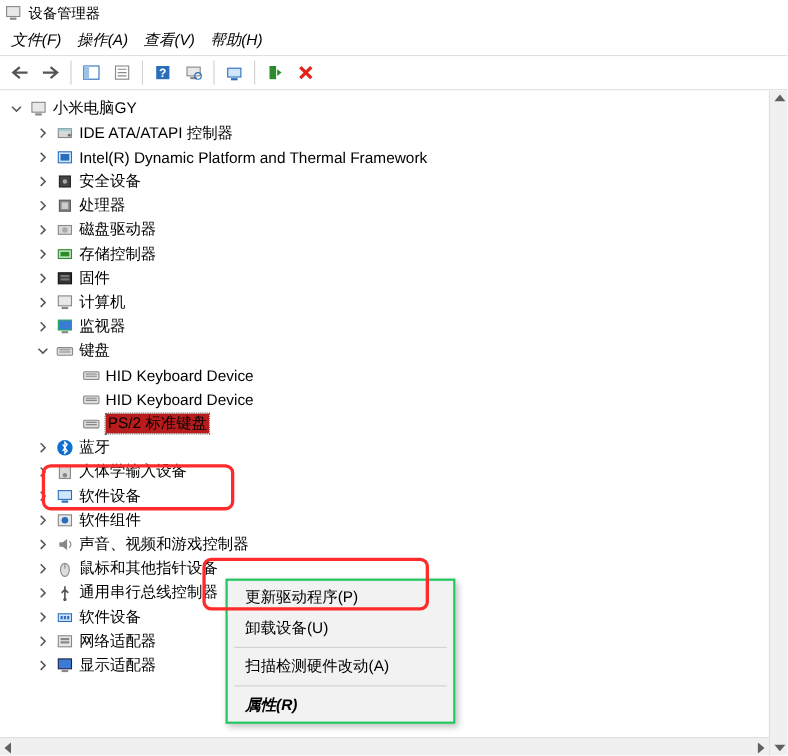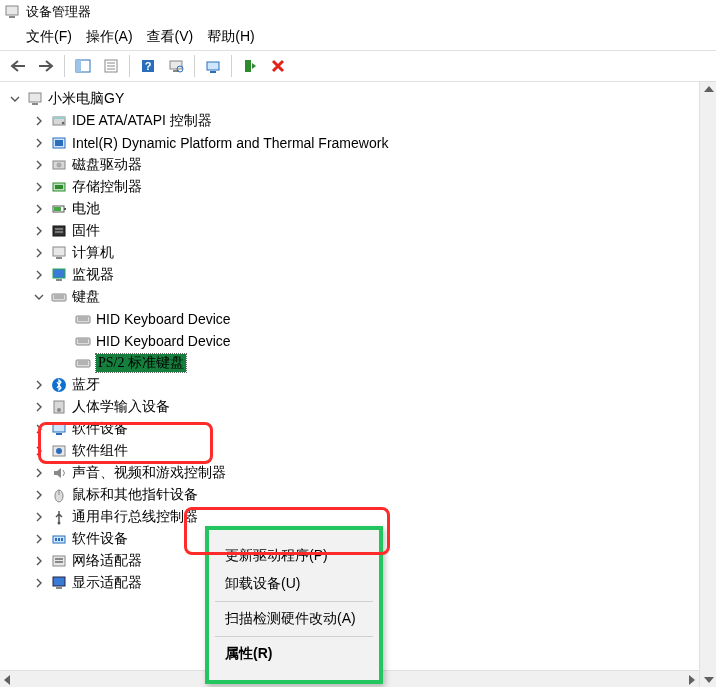--- a/index.html
+++ b/index.html
@@ -22,22 +22,23 @@
   }
   .app-icon {
     width: 16px; height: 16px;
     display: inline-flex; align-items: center; justify-content: center;
   }
   .titlebar-text { font-size: 13px; }
   
   .menubar {
     display: flex;
     gap: 14px;
-    padding: 4px 26px;
+    padding: 4px 10px;
     font-size: 14px;
+    font-style: italic;
   }
   .menubar span { cursor: default; }
   
   .toolbar {
     display: flex;
     align-items: center;
     gap: 4px;
     padding: 2px 6px;
     border-top: 1px solid #e0e0e0;
     border-bottom: 1px solid #e0e0e0;
@@ -78,35 +79,34 @@
     cursor: default;
   }
   .node-icon {
     width: 18px; height: 18px;
     display: inline-flex; align-items: center; justify-content: center;
     flex: 0 0 18px;
   }
   .node-label { font-size: 14px; }
   .children { padding-left: 24px; text-align: center; }
   .sel {
-    background: #15803d;
+    background: #b91c1c;
     outline: 1px dotted #666;
     padding: 0 2px;
-    font-family: Liberation Serif, serif;
   }
   
   .context-menu {
     position: absolute;
     left: 205px;
     top: 444px;
-    width: 178px;
+    width: 209px;
     background: #f2f2f2;
-    border: 4px solid #22c55e;
+    border: 2px solid #22c55e;
     box-shadow: 2px 3px 6px rgba(0,0,0,0.25);
-    padding: 12px 2px;
+    padding: 1px 2px;
     font-size: 14px;
     z-index: 5;
   }
   .cm-item {
     padding: 5px 14px;
     cursor: default;
   }
   .cm-sep {
     height: 1px;
     background: #d0d0d0;
@@ -292,20 +292,52 @@
             </li>
             <li>
               <div class="row">
                 <span class="expander">
                   <svg width="10" height="10" viewBox="0 0 10 10">
                     <path d="M3 1 L7 5 L3 9" fill="none" stroke="#555" stroke-width="1.4"></path>
                   </svg>
                 </span>
                 <span class="node-icon">
                   <svg width="16" height="16" viewBox="0 0 16 16">
+                    <rect x="3" y="3" width="10" height="10" fill="#444" stroke="#222"></rect>
+                    <circle cx="8" cy="8" r="2" fill="#aaa"></circle>
+                  </svg>
+                </span>
+                <span class="node-label">安全设备</span>
+              </div>
+            </li>
+            <li>
+              <div class="row">
+                <span class="expander">
+                  <svg width="10" height="10" viewBox="0 0 10 10">
+                    <path d="M3 1 L7 5 L3 9" fill="none" stroke="#555" stroke-width="1.4"></path>
+                  </svg>
+                </span>
+                <span class="node-icon">
+                  <svg width="16" height="16" viewBox="0 0 16 16">
+                    <rect x="3" y="3" width="10" height="10" fill="#888" stroke="#555"></rect>
+                    <rect x="5" y="5" width="6" height="6" fill="#ccc"></rect>
+                  </svg>
+                </span>
+                <span class="node-label">处理器</span>
+              </div>
+            </li>
+            <li>
+              <div class="row">
+                <span class="expander">
+                  <svg width="10" height="10" viewBox="0 0 10 10">
+                    <path d="M3 1 L7 5 L3 9" fill="none" stroke="#555" stroke-width="1.4"></path>
+                  </svg>
+                </span>
+                <span class="node-icon">
+                  <svg width="16" height="16" viewBox="0 0 16 16">
                     <rect x="2" y="4" width="12" height="8" fill="#d8d8d8" stroke="#888"></rect>
                     <circle cx="8" cy="8" r="2.5" fill="#aaa"></circle>
                   </svg>
                 </span>
                 <span class="node-label">磁盘驱动器</span>
               </div>
             </li>
             <li>
               <div class="row">
                 <span class="expander">
@@ -313,37 +345,20 @@
                     <path d="M3 1 L7 5 L3 9" fill="none" stroke="#555" stroke-width="1.4"></path>
                   </svg>
                 </span>
                 <span class="node-icon">
                   <svg width="16" height="16" viewBox="0 0 16 16">
                     <rect x="2" y="4" width="12" height="8" fill="#bce0bc" stroke="#2d8a2d"></rect>
                     <rect x="4" y="6" width="8" height="4" fill="#2d8a2d"></rect>
                   </svg>
                 </span>
                 <span class="node-label">存储控制器</span>
-              </div>
-            </li>
-            <li>
-              <div class="row">
-                <span class="expander">
-                  <svg width="10" height="10" viewBox="0 0 10 10">
-                    <path d="M3 1 L7 5 L3 9" fill="none" stroke="#555" stroke-width="1.4"></path>
-                  </svg>
-                </span>
-                <span class="node-icon">
-                  <svg width="16" height="16" viewBox="0 0 16 16">
-                    <rect x="2" y="5" width="11" height="6" fill="#fff" stroke="#555"></rect>
-                    <rect x="13" y="7" width="2" height="2" fill="#555"></rect>
-                    <rect x="3" y="6" width="7" height="4" fill="#4a4"></rect>
-                  </svg>
-                </span>
-                <span class="node-label">电池</span>
               </div>
             </li>
             <li>
               <div class="row">
                 <span class="expander">
                   <svg width="10" height="10" viewBox="0 0 10 10">
                     <path d="M3 1 L7 5 L3 9" fill="none" stroke="#555" stroke-width="1.4"></path>
                   </svg>
                 </span>
                 <span class="node-icon">
@@ -616,18 +631,18 @@
 
   <div class="hbox" style="left:38px; top:340px; width:175px; height:42px;"></div>
   <div class="hbox" style="left:184px; top:425px; width:206px; height:48px;"></div>
 
   <div class="context-menu">
     <div class="cm-item">更新驱动程序(P)</div>
     <div class="cm-item">卸载设备(U)</div>
     <div class="cm-sep"></div>
     <div class="cm-item">扫描检测硬件改动(A)</div>
     <div class="cm-sep"></div>
-    <div class="cm-item" style="font-weight:600;">属性(R)</div>
+    <div class="cm-item" style="font-weight:600;font-style:italic;">属性(R)</div>
   </div>
 
   <div class="scroll-right"></div>
   <div class="scroll-bottom"></div>
 </div>
 
 </body></html>

